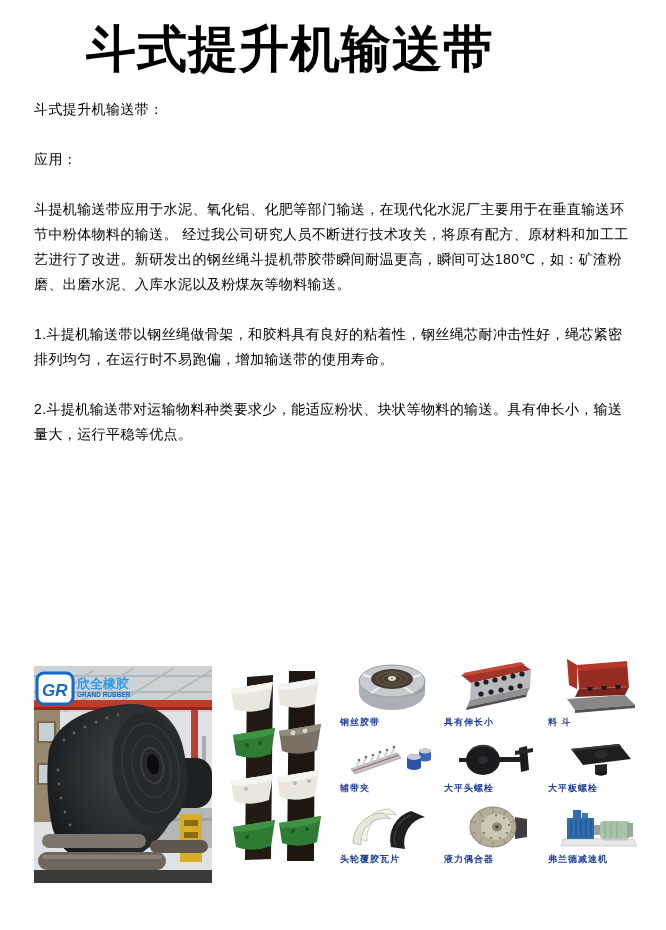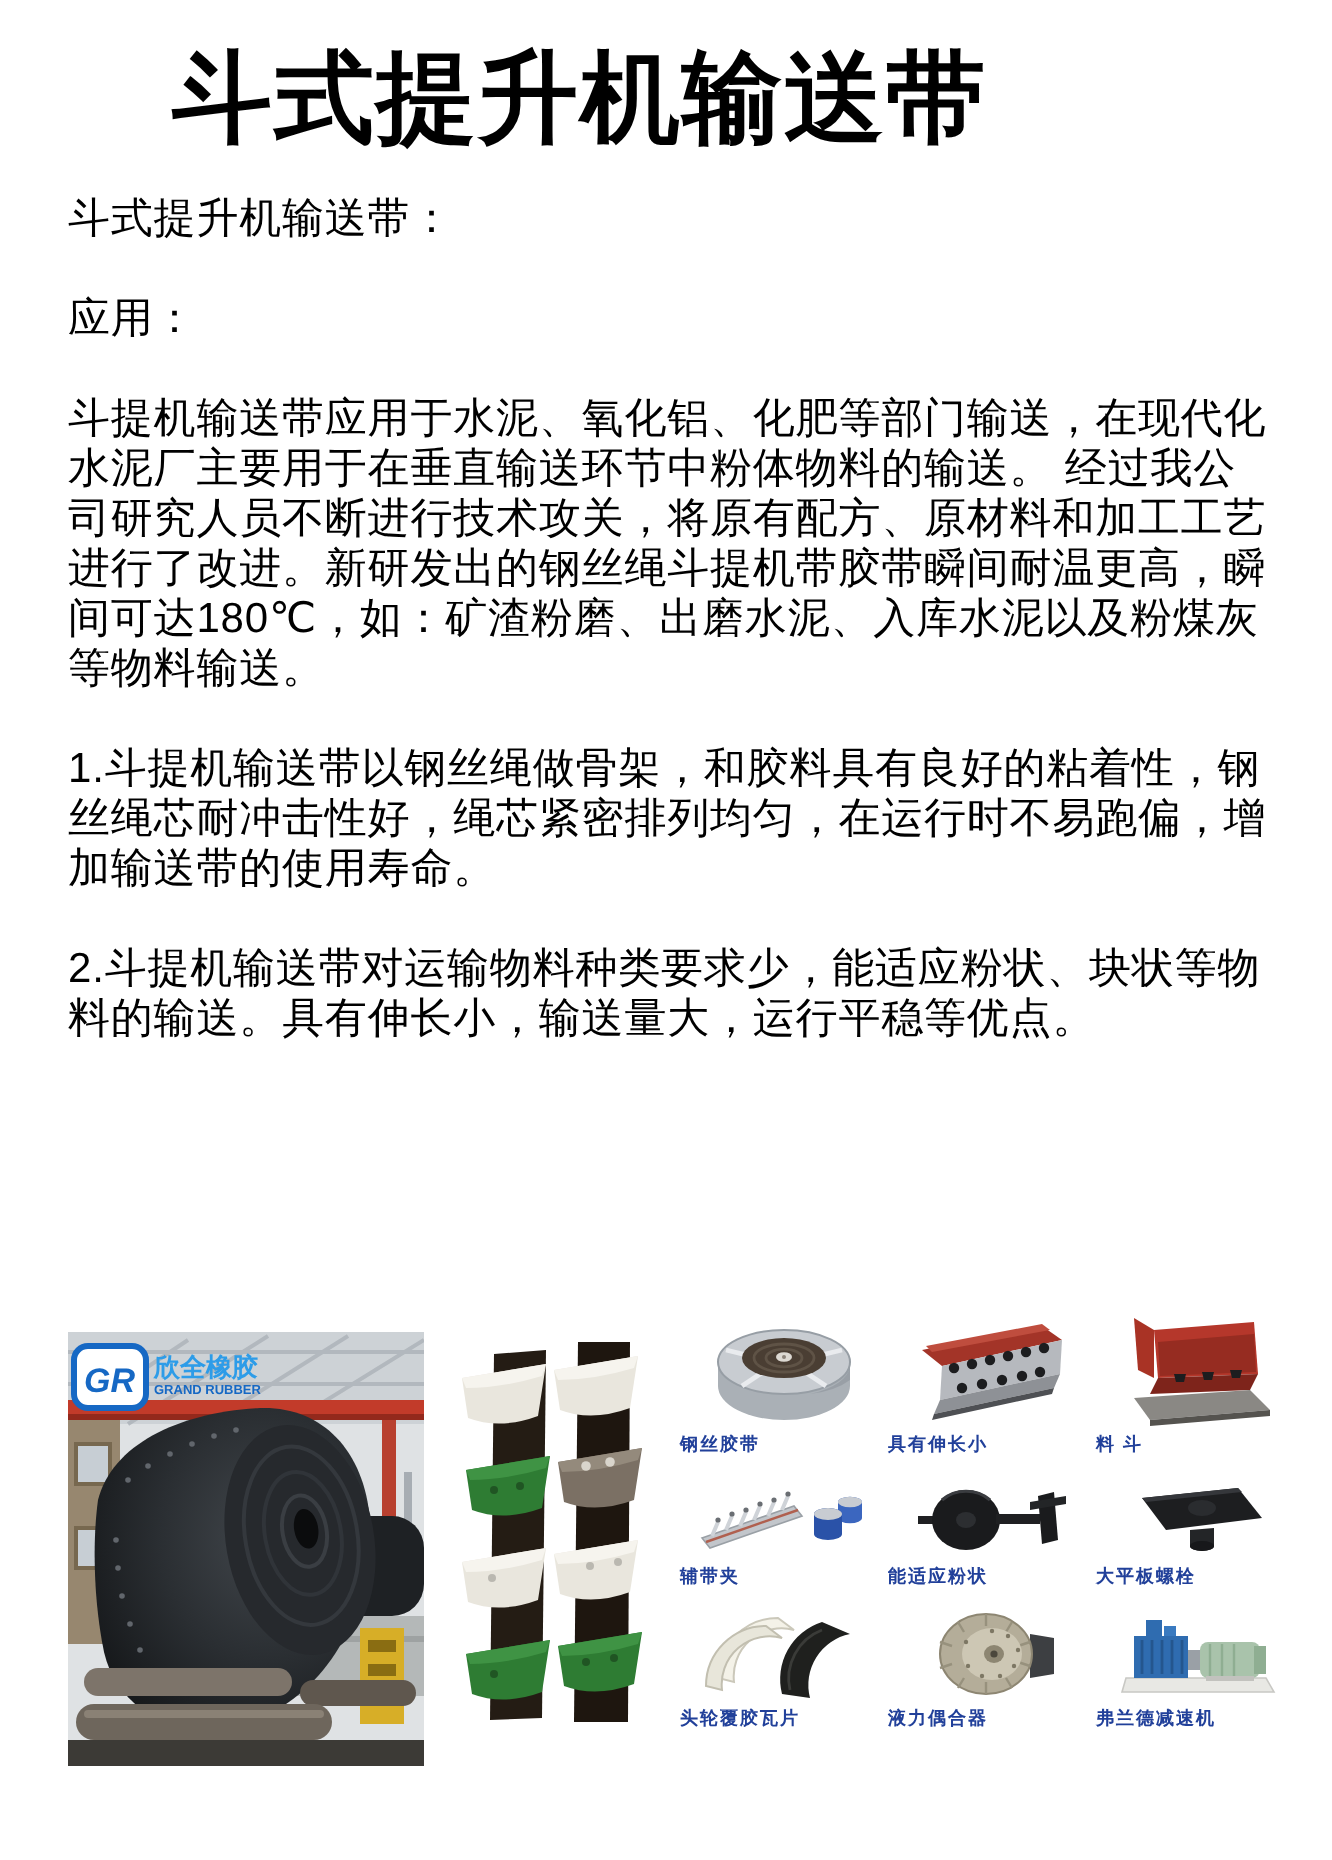--- a/index.html
+++ b/index.html
@@ -13,21 +13,21 @@
   }
   .title{
     position:absolute;top:16px;left:0;width:580px;
     text-align:center;
     font-size:50px;font-weight:bold;
     letter-spacing:1px;
     line-height:66px;
   }
   .body-text{
     position:absolute;top:97px;left:34px;width:600px;
-    font-size:21px;line-height:25px;
+    font-size:14px;line-height:25px;
     letter-spacing:0.4px;
     line-break:anywhere;
   }
   .body-text p{margin:0 0 25px 0;}
   .gallery{position:absolute;left:0;top:650px;width:666px;height:230px;}
   .photo-left{position:absolute;left:34px;top:16px;width:178px;height:180px;}
   .photo-mid{position:absolute;left:225px;top:17px;width:110px;height:196px;}
   .grid{
     position:absolute;left:340px;top:2px;width:312px;height:216px;
     display:grid;
@@ -292,21 +292,21 @@
           <svg viewBox="0 0 90 38" width="90" height="38">
             <rect x="8" y="17" width="8" height="4" fill="#1f2022"></rect>
             <ellipse cx="32" cy="19" rx="17" ry="15" fill="#1a1b1d"></ellipse>
             <path d="M20,9 A17,15 0 0,1 44,9" fill="none" stroke="#3a3c40" stroke-width="1.6"></path>
             <ellipse cx="32" cy="19" rx="5" ry="4" fill="#2c2e31"></ellipse>
             <rect x="47" y="16" width="22" height="5" fill="#1f2022"></rect>
             <path d="M68,7 L76,5 L78,29 L70,31 Z" fill="#1a1b1d"></path>
             <path d="M64,10 L82,7 L82,11 L64,14 Z" fill="#232527"></path>
           </svg>
         </div>
-        <div class="lbl">能适应粉状</div>
+        <div class="lbl">大平头螺栓</div>
       </div>
 
       <div class="cell r2">
         <div class="img">
           <svg viewBox="0 0 90 38" width="90" height="38">
             <path d="M16,8 L64,3 L76,18 L28,24 Z" fill="#1d1e20"></path>
             <path d="M16,8 L64,3 L66,5 L18,10 Z" fill="#35373b"></path>
             <ellipse cx="46" cy="13" rx="7" ry="4" fill="#2a2c2f"></ellipse>
             <path d="M40,24 l12,-1 0,9 a6,2.5 0 0 1 -12,0 Z" fill="#232527"></path>
             <ellipse cx="46" cy="32" rx="6" ry="2.5" fill="#17181a"></ellipse>

